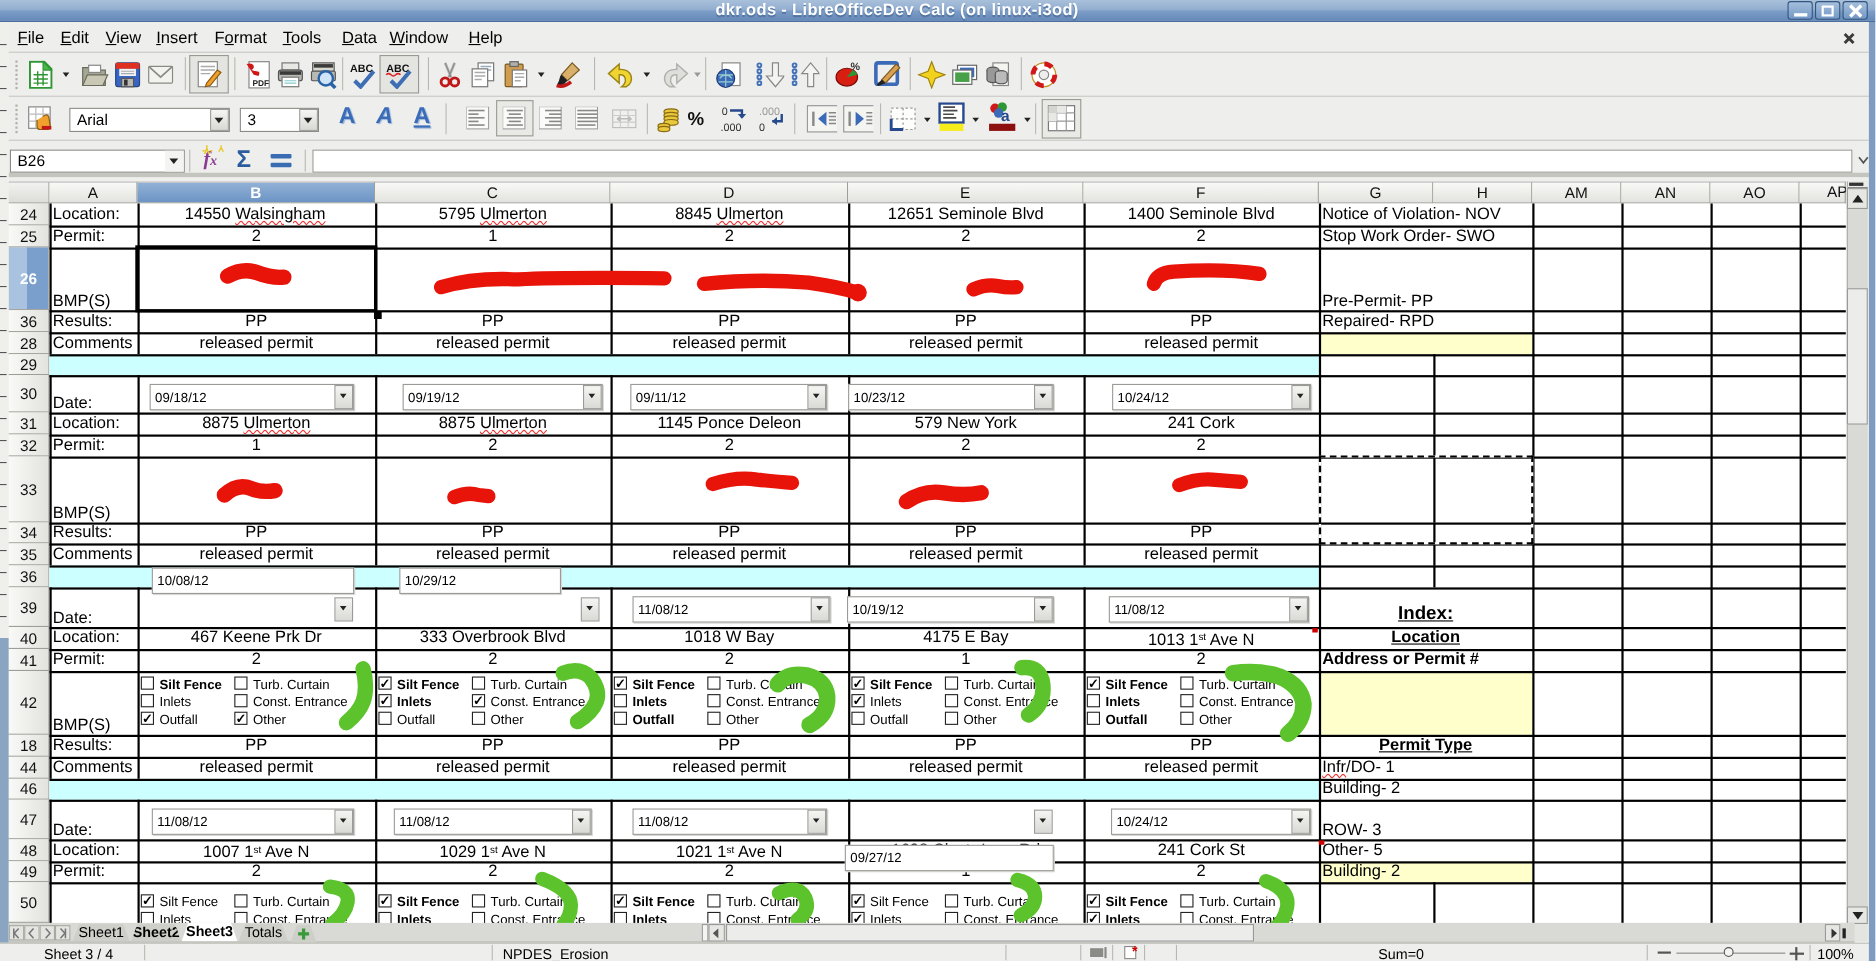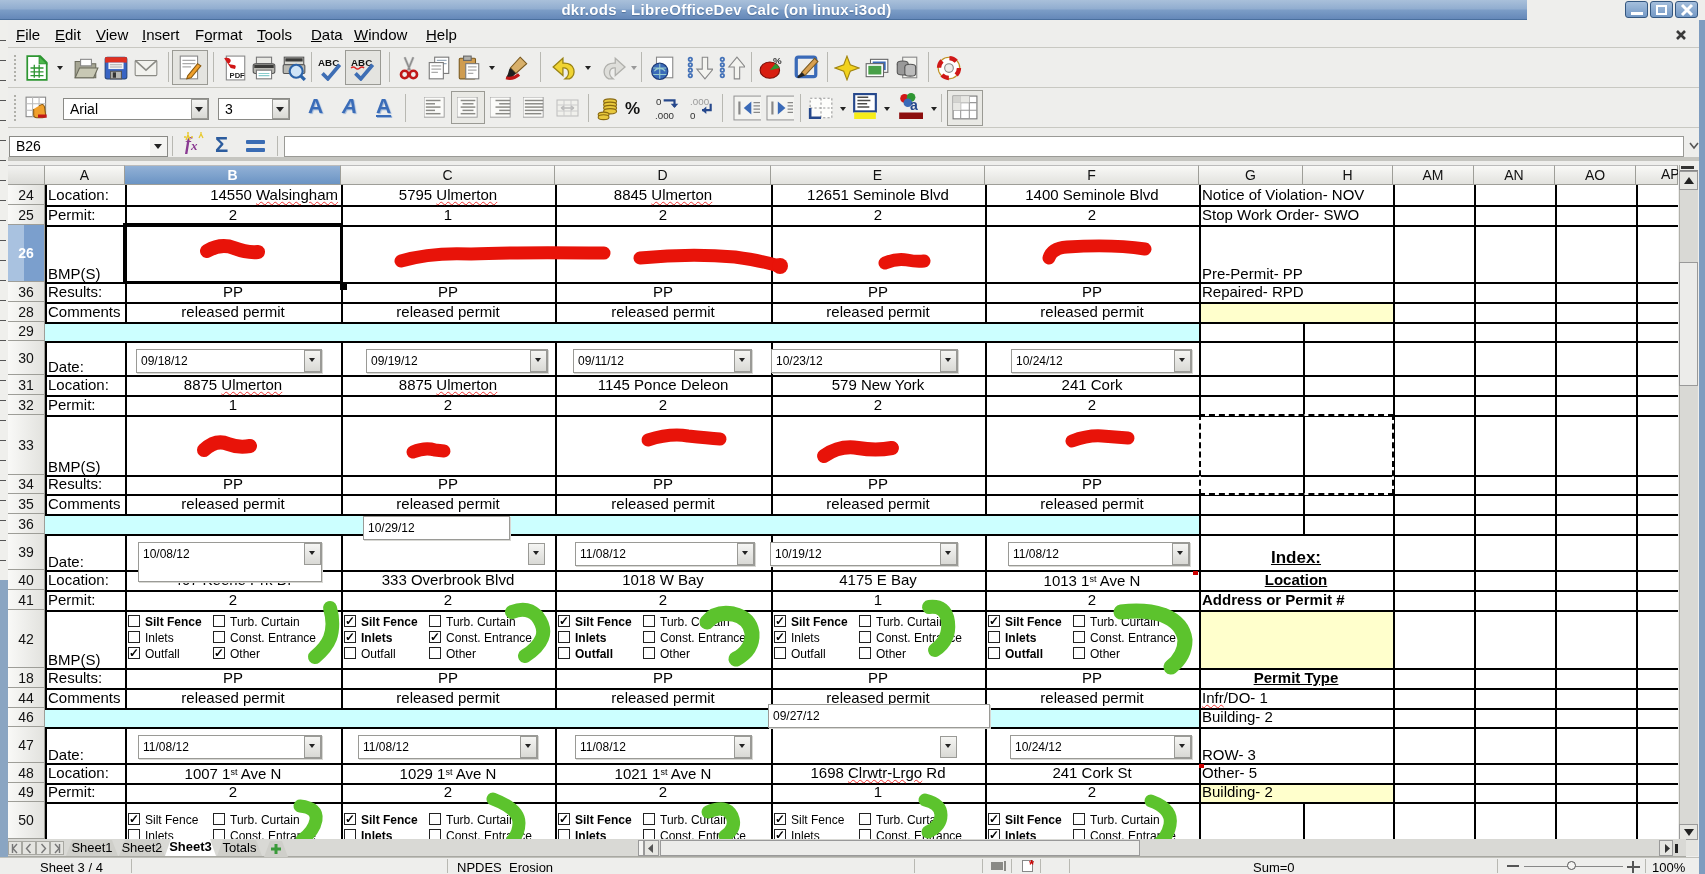--- a/index.html
+++ b/index.html
@@ -1,17 +1,17 @@
 <!DOCTYPE html>
 <html><head><meta charset="utf-8"><style>
 *{margin:0;padding:0;box-sizing:border-box}
 html,body{width:1705px;height:874px;overflow:hidden}
 body{font-family:"Liberation Sans",sans-serif;background:#eeeeec;position:relative}
 .abs{position:absolute}
-.titlebar{left:0;top:0;width:1527px;height:20px;background:linear-gradient(#a9c0da,#92aed0 45%,#7b9cc6 55%,#6588b9);border-bottom:1px solid #4a6f9e}
+.titlebar{left:0;top:0;width:1705px;height:20px;background:linear-gradient(#a9c0da,#92aed0 45%,#7b9cc6 55%,#6588b9);border-bottom:1px solid #4a6f9e}
 .titletxt{width:100%;text-align:center;color:#fff;font-weight:bold;font-size:15px;letter-spacing:0.3px;line-height:19px;text-shadow:0 1px 1px #50719c}
 .winbtn{top:1px;width:23px;height:17px;border:1px solid #33567f;border-radius:3px;background:linear-gradient(#9fbbda,#central 50%,#6d92c0);background:linear-gradient(#a5bfdc,#7398c5);color:#fff}
 .menubar{left:8px;top:20px;width:1691px;height:27px;background:#eeeeec;font-size:15px;color:#000}
 .menuitem{position:absolute;top:6px}
 .menuitem u{text-decoration:underline}
 .sep{position:absolute;width:1px;background:#b8b8b2}
 .grip{position:absolute;width:2px;border-left:2px dotted #b0b0aa}
 .combo{position:absolute;background:#fff;border:1px solid #8a8a86}
 .cbtn{position:absolute;background:linear-gradient(#f5f5f3,#d9d9d5);border:1px solid #9a9a96}
 .arr{position:absolute;width:0;height:0;border-left:4px solid transparent;border-right:4px solid transparent;border-top:5px solid #222}
@@ -490,21 +490,21 @@
 <div class="vline" style="left:771px;top:341px;height:173px"></div>
 <div class="vline" style="left:771px;top:534px;height:174px"></div>
 <div class="vline" style="left:771px;top:727px;height:112px"></div>
 <div class="vline" style="left:985px;top:185px;height:137px"></div>
 <div class="vline" style="left:985px;top:341px;height:173px"></div>
 <div class="vline" style="left:985px;top:534px;height:174px"></div>
 <div class="vline" style="left:985px;top:727px;height:112px"></div>
 <div class="vline" style="left:1199px;top:185px;height:654px"></div>
 <div class="vline" style="left:1393px;top:185px;height:654px"></div>
 <div class="cell" style="left:48px;top:185px;width:74px;height:20px;font-size:15px;line-height:19px;">Location:</div>
-<div class="cell" style="left:128px;top:185px;width:210px;height:20px;text-align:right;font-size:15px;line-height:19px;">14550 <span class="wavy">Walsingham</span></div>
+<div class="cell" style="left:128px;top:185px;width:210px;height:20px;text-align:left;font-size:15px;line-height:19px;padding-left:40px;">14550 <span class="wavy">Walsingham</span></div>
 <div class="cell" style="left:344px;top:185px;width:208px;height:20px;text-align:center;font-size:15px;line-height:19px;">5795 <span class="wavy">Ulmerton</span></div>
 <div class="cell" style="left:558px;top:185px;width:210px;height:20px;text-align:center;font-size:15px;line-height:19px;">8845 <span class="wavy">Ulmerton</span></div>
 <div class="cell" style="left:774px;top:185px;width:208px;height:20px;text-align:center;font-size:15px;line-height:19px;">12651 Seminole Blvd</div>
 <div class="cell" style="left:988px;top:185px;width:208px;height:20px;text-align:center;font-size:15px;line-height:19px;">1400 Seminole Blvd</div>
 <div class="cell" style="left:1202px;top:185px;width:188px;height:20px;font-size:15px;line-height:19px;">Notice of Violation- NOV</div>
 <div class="cell" style="left:48px;top:205px;width:74px;height:20px;font-size:15px;line-height:19px;">Permit:</div>
 <div class="cell" style="left:128px;top:205px;width:210px;height:20px;text-align:center;font-size:15px;line-height:19px;">2</div>
 <div class="cell" style="left:344px;top:205px;width:208px;height:20px;text-align:center;font-size:15px;line-height:19px;">1</div>
 <div class="cell" style="left:558px;top:205px;width:210px;height:20px;text-align:center;font-size:15px;line-height:19px;">2</div>
 <div class="cell" style="left:774px;top:205px;width:208px;height:20px;text-align:center;font-size:15px;line-height:19px;">2</div>
@@ -619,21 +619,21 @@
 <div class="combo" style="left:771px;top:349px;width:187px;height:24px;border-color:#9a9a96;box-shadow:1px 1px 0 #d8d8d4">
     <div style="font-size:12px;padding:4px 0 0 4px">10/23/12</div>
   </div>
 <div class="cbtn" style="left:940px;top:350px;width:17px;height:22px"></div>
 <div class="arr" style="left:945px;top:358px;border-left-width:3.5px;border-right-width:3.5px;border-top-width:4.5px"></div>
 <div class="combo" style="left:1011px;top:349px;width:181px;height:24px;border-color:#9a9a96;box-shadow:1px 1px 0 #d8d8d4">
     <div style="font-size:12px;padding:4px 0 0 4px">10/24/12</div>
   </div>
 <div class="cbtn" style="left:1174px;top:350px;width:17px;height:22px"></div>
 <div class="arr" style="left:1179px;top:358px;border-left-width:3.5px;border-right-width:3.5px;border-top-width:4.5px"></div>
-<div class="combo" style="left:138px;top:542px;width:184px;height:40px;border-color:#9a9a96;box-shadow:1px 1px 0 #d8d8d4">
+<div class="combo" style="left:138px;top:516px;width:184px;height:24px;border-color:#9a9a96;box-shadow:1px 1px 0 #d8d8d4">
     <div style="font-size:12px;padding:4px 0 0 4px">10/08/12</div>
   </div>
 <div class="cbtn" style="left:304px;top:543px;width:17px;height:22px"></div>
 <div class="arr" style="left:309px;top:551px;border-left-width:3.5px;border-right-width:3.5px;border-top-width:4.5px"></div>
 <div class="combo" style="left:363px;top:516px;width:147px;height:24px;border-color:#9a9a96;box-shadow:1px 1px 0 #d8d8d4">
     <div style="font-size:12px;padding:4px 0 0 4px">10/29/12</div>
   </div>
 <div class="cbtn" style="left:528px;top:543px;width:17px;height:22px"></div>
 <div class="arr" style="left:533px;top:551px;border-left-width:3.5px;border-right-width:3.5px;border-top-width:4.5px"></div>
 <div class="combo" style="left:575px;top:542px;width:180px;height:24px;border-color:#9a9a96;box-shadow:1px 1px 0 #d8d8d4">
@@ -659,21 +659,21 @@
 <div class="combo" style="left:358px;top:735px;width:180px;height:24px;border-color:#9a9a96;box-shadow:1px 1px 0 #d8d8d4">
     <div style="font-size:12px;padding:4px 0 0 4px">11/08/12</div>
   </div>
 <div class="cbtn" style="left:520px;top:736px;width:17px;height:22px"></div>
 <div class="arr" style="left:525px;top:744px;border-left-width:3.5px;border-right-width:3.5px;border-top-width:4.5px"></div>
 <div class="combo" style="left:575px;top:735px;width:177px;height:24px;border-color:#9a9a96;box-shadow:1px 1px 0 #d8d8d4">
     <div style="font-size:12px;padding:4px 0 0 4px">11/08/12</div>
   </div>
 <div class="cbtn" style="left:734px;top:736px;width:17px;height:22px"></div>
 <div class="arr" style="left:739px;top:744px;border-left-width:3.5px;border-right-width:3.5px;border-top-width:4.5px"></div>
-<div class="combo" style="left:768px;top:704px;width:222px;height:24px;border-color:#9a9a96;box-shadow:1px 1px 0 #d8d8d4">
+<div class="combo" style="left:768px;top:768px;width:190px;height:24px;border-color:#9a9a96;box-shadow:1px 1px 0 #d8d8d4">
     <div style="font-size:12px;padding:4px 0 0 4px">09/27/12</div>
   </div>
 <div class="cbtn" style="left:940px;top:736px;width:17px;height:22px"></div>
 <div class="arr" style="left:945px;top:744px;border-left-width:3.5px;border-right-width:3.5px;border-top-width:4.5px"></div>
 <div class="combo" style="left:1010px;top:735px;width:182px;height:24px;border-color:#9a9a96;box-shadow:1px 1px 0 #d8d8d4">
     <div style="font-size:12px;padding:4px 0 0 4px">10/24/12</div>
   </div>
 <div class="cbtn" style="left:1174px;top:736px;width:17px;height:22px"></div>
 <div class="arr" style="left:1179px;top:744px;border-left-width:3.5px;border-right-width:3.5px;border-top-width:4.5px"></div>
 <div class="ck" style="left:128px;top:615px"></div>
@@ -829,21 +829,21 @@
 <svg class="abs" style="left:22px;top:841px" width="14" height="15">
     <path d="M8.5 3 L4.5 7.5 L8.5 12" stroke="#777" stroke-width="1.4" fill="none"></path>
   </svg>
 <svg class="abs" style="left:36px;top:841px" width="14" height="15">
     <path d="M5.5 3 L9.5 7.5 L5.5 12" stroke="#777" stroke-width="1.4" fill="none"></path>
   </svg>
 <svg class="abs" style="left:50px;top:841px" width="14" height="15">
     <path d="M5 3 L9 7.5 L5 12 M9.5 3 v9" stroke="#777" stroke-width="1.4" fill="none"></path>
   </svg>
 <div class="abs" style="left:66px;top:840px;width:52px;height:16px;background:#cfcfca;clip-path:polygon(6px 0, calc(100% - 6px) 0, 100% 100%, 0 100%);border-bottom:0;text-align:center;font-size:13px;font-weight:normal;line-height:16px">Sheet1</div>
-<div class="abs" style="left:119px;top:840px;width:46px;height:16px;background:#cfcfca;clip-path:polygon(6px 0, calc(100% - 6px) 0, 100% 100%, 0 100%);border-bottom:0;text-align:center;font-size:13px;font-weight:normal;line-height:16px">Sheet2</div>
+<div class="abs" style="left:119px;top:840px;width:46px;height:16px;background:#cfcfca;clip-path:polygon(6px 0, calc(100% - 6px) 0, 100% 100%, 0 100%);border-bottom:0;text-align:center;font-size:13px;font-weight:bold;line-height:16px">Sheet2</div>
 <div class="abs" style="left:165px;top:839px;width:51px;height:17px;background:#fff;clip-path:polygon(6px 0, calc(100% - 6px) 0, 100% 100%, 0 100%);border-bottom:0;text-align:center;font-size:13px;font-weight:bold;line-height:16px">Sheet3</div>
 <div class="abs" style="left:217px;top:840px;width:45px;height:16px;background:#cfcfca;clip-path:polygon(6px 0, calc(100% - 6px) 0, 100% 100%, 0 100%);border-bottom:0;text-align:center;font-size:13px;font-weight:normal;line-height:16px">Totals</div>
 <div class="abs" style="left:264px;top:841px;width:24px;height:16px;background:#cfcfca;clip-path:polygon(6px 0, calc(100% - 6px) 0, 100% 100%, 0 100%)"></div>
 <svg class="abs" style="left:270px;top:843px" width="12" height="12">
     <path d="M6 1 v10 M1 6 h10" stroke="#3a9a3a" stroke-width="3"></path>
   </svg>
 <div class="abs" style="left:638px;top:840px;width:6px;height:16px;background:#f4f4f2;border:1px solid #999"></div>
 <div class="abs" style="left:644px;top:840px;width:15px;height:16px;background:#e6e6e2;border:1px solid #999"></div>
 <svg class="abs" style="left:646px;top:843px" width="10" height="11">
     <path d="M7 1 L2 5.5 L7 10 Z" fill="#555"></path>

